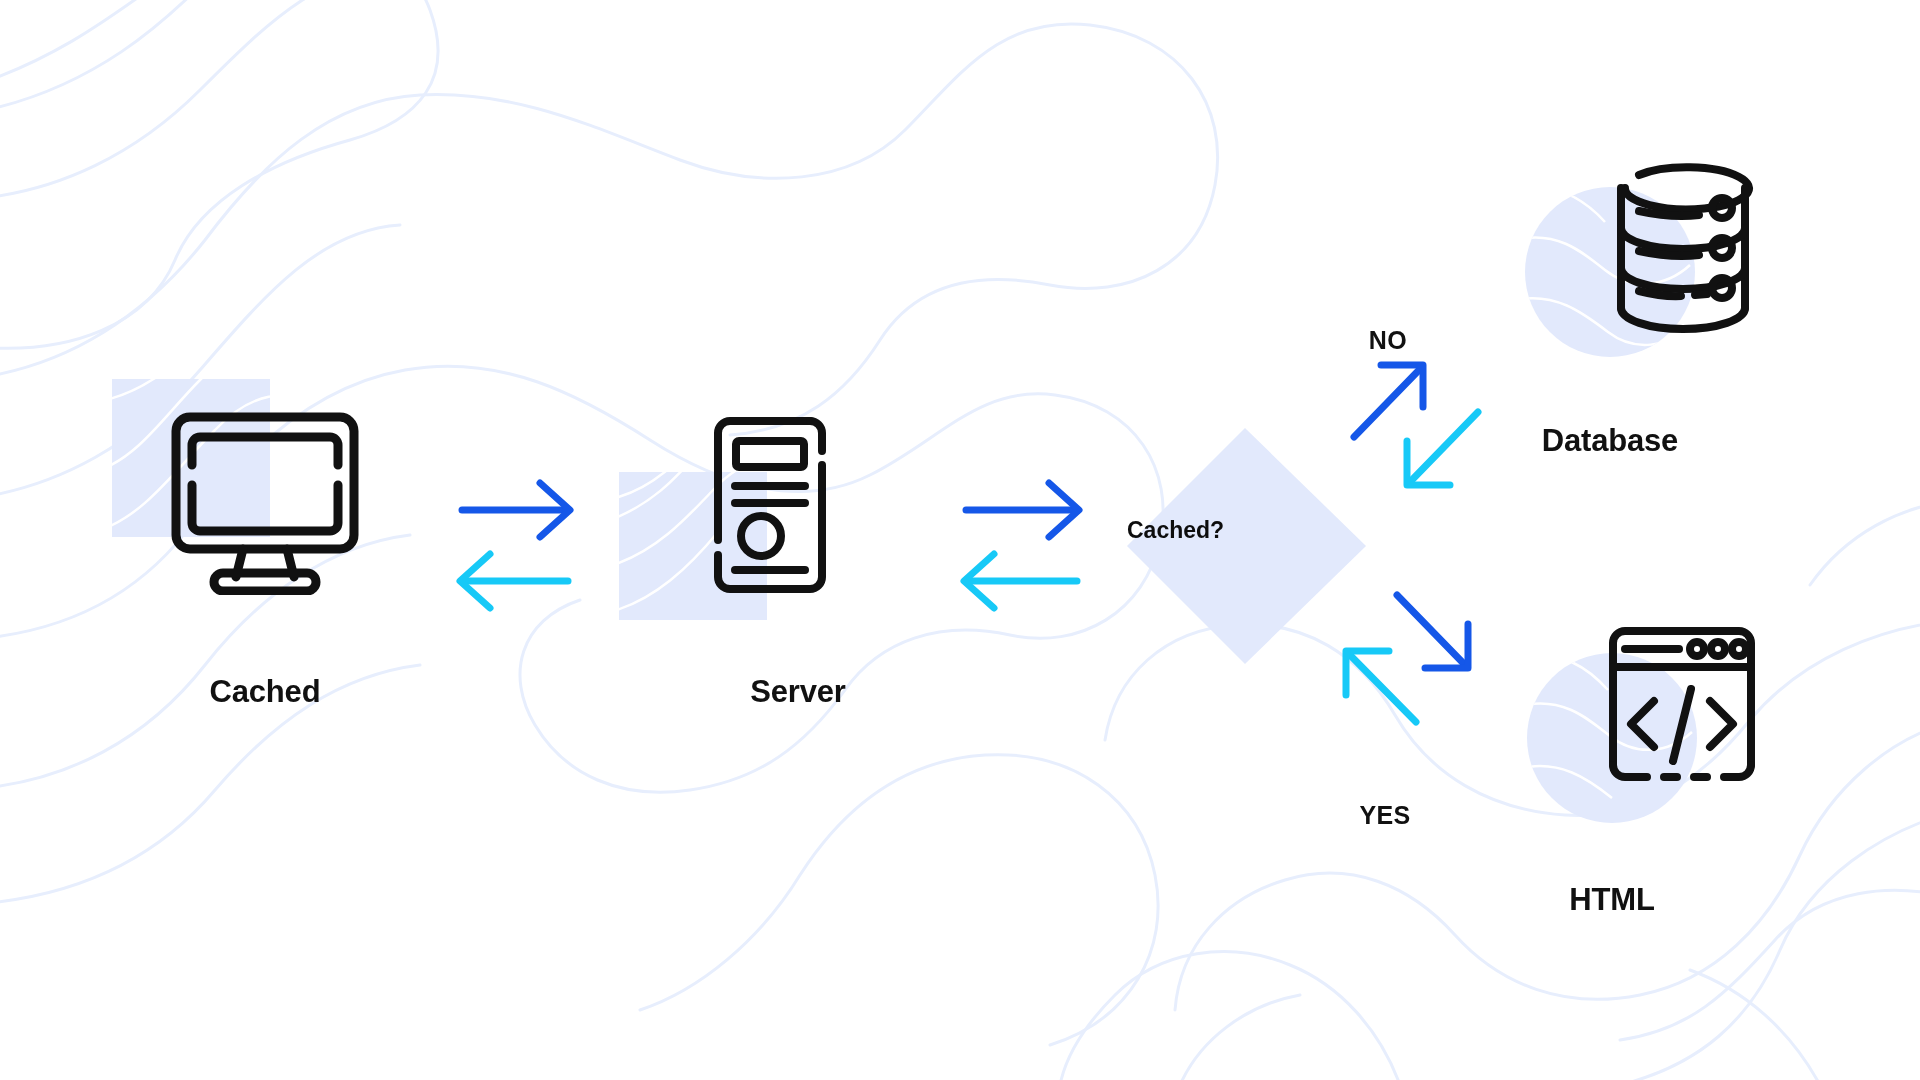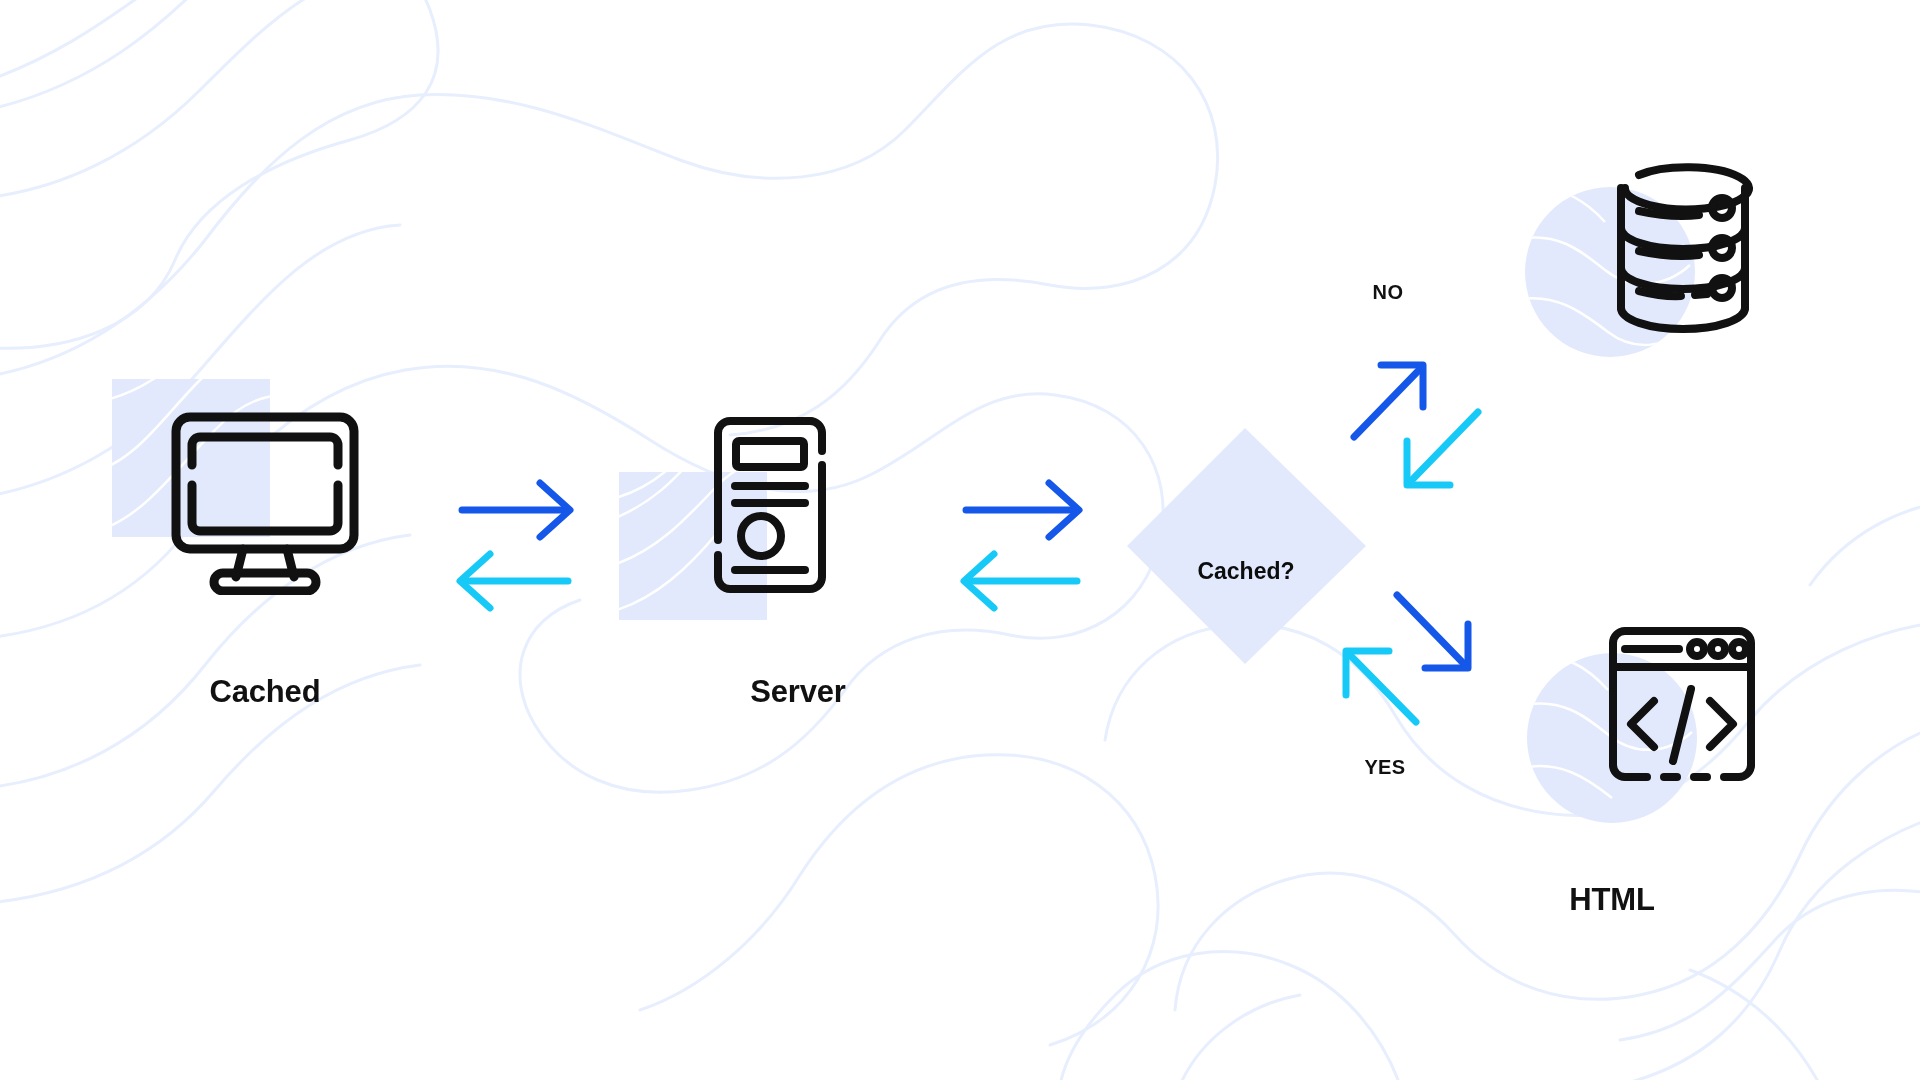--- a/index.html
+++ b/index.html
@@ -23,21 +23,21 @@
   .node-label{
     position:absolute;
     font-weight:bold;
     color:#111111;
     letter-spacing:-0.2px;
     white-space:nowrap;
     text-align:center;
     user-select:none;
   }
   .lbl-big{font-size:31px;}
-  .lbl-branch{font-size:20px;letter-spacing:0.4px;}
+  .lbl-branch{font-size:25px;letter-spacing:0.4px;margin-top:45px;}
   .diamond-text{
     position:absolute;
     font-weight:bold;
     font-size:23px;
     color:#0d0d0d;
     white-space:nowrap;
     user-select:none;
   }
   .icon-box{position:absolute;}
 </style>
@@ -257,22 +257,23 @@
       </svg>
     </div>
   </div>
 
   <div id="labels" class="layer">
 
     <div class="node-label lbl-big" style="left:0;top:674px;width:530px;">Cached</div>
 
     <div class="node-label lbl-big" style="left:608px;top:674px;width:380px;">Server</div>
 
-    <div class="diamond-text" style="left:1127px;top:558px;width:238px;text-align:center;">Cached?</div>
-
+    <div class="diamond-text" style="left:1127px;top:517px;width:238px;text-align:left;">Cached?</div>
+
+    <div class="node-label lbl-big" style="left:1490px;top:423px;width:240px;">Database</div>
 
     <div class="node-label lbl-big" style="left:1532px;top:882px;width:160px;">HTML</div>
 
     <div class="node-label lbl-branch" style="left:1328px;top:281px;width:120px;">NO</div>
 
     <div class="node-label lbl-branch" style="left:1325px;top:756px;width:120px;">YES</div>
   </div>
 
 </div>
 

